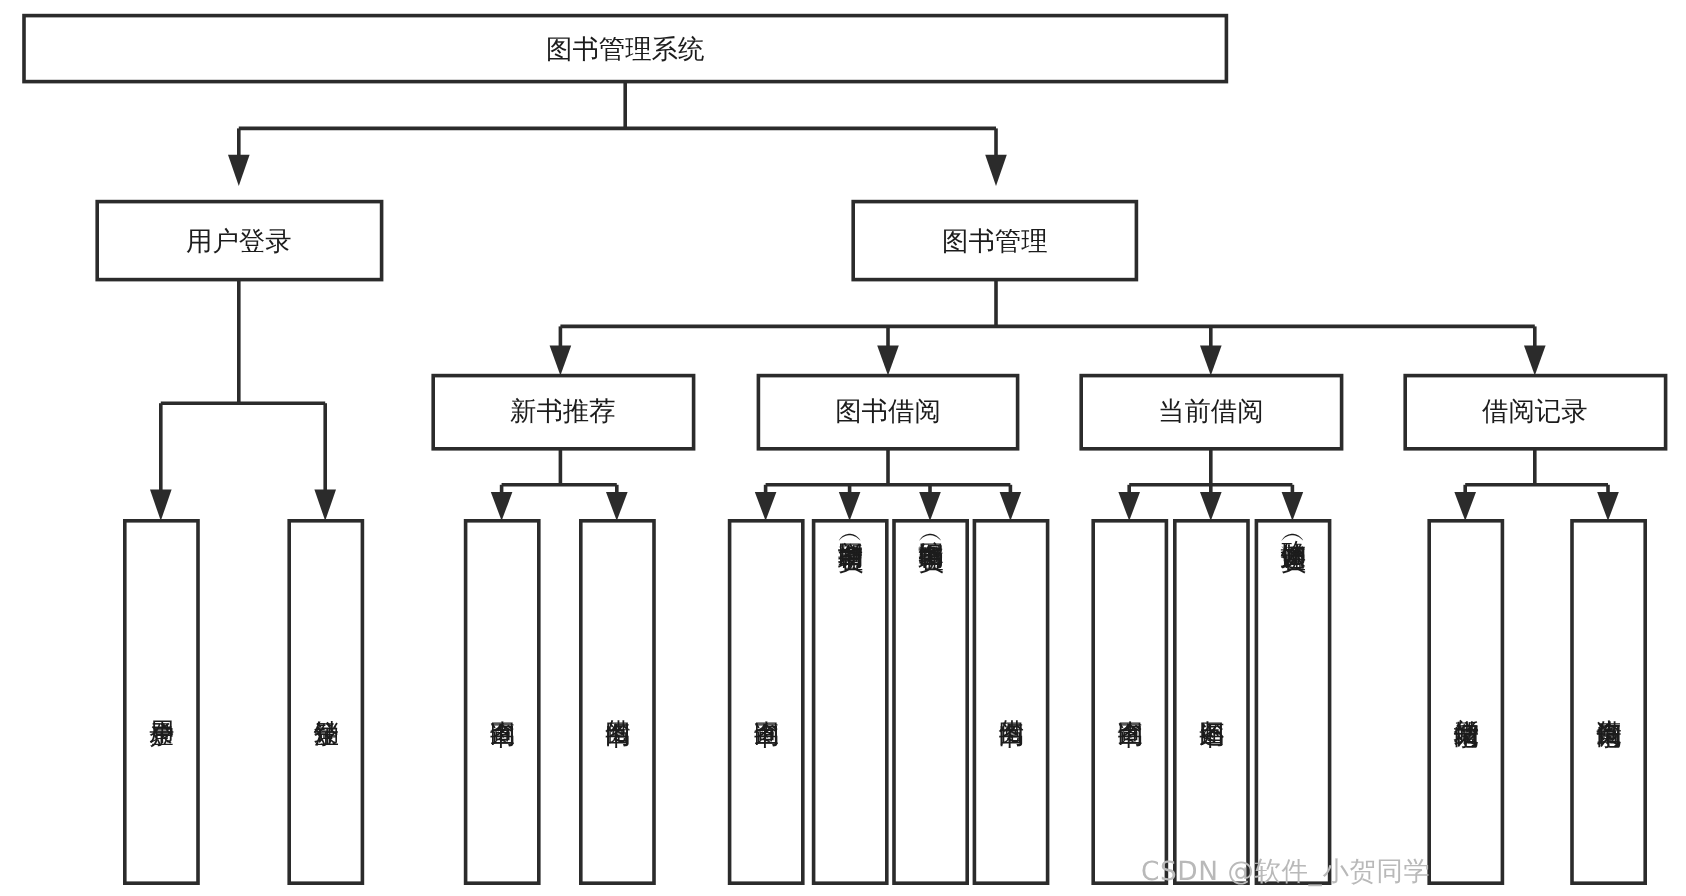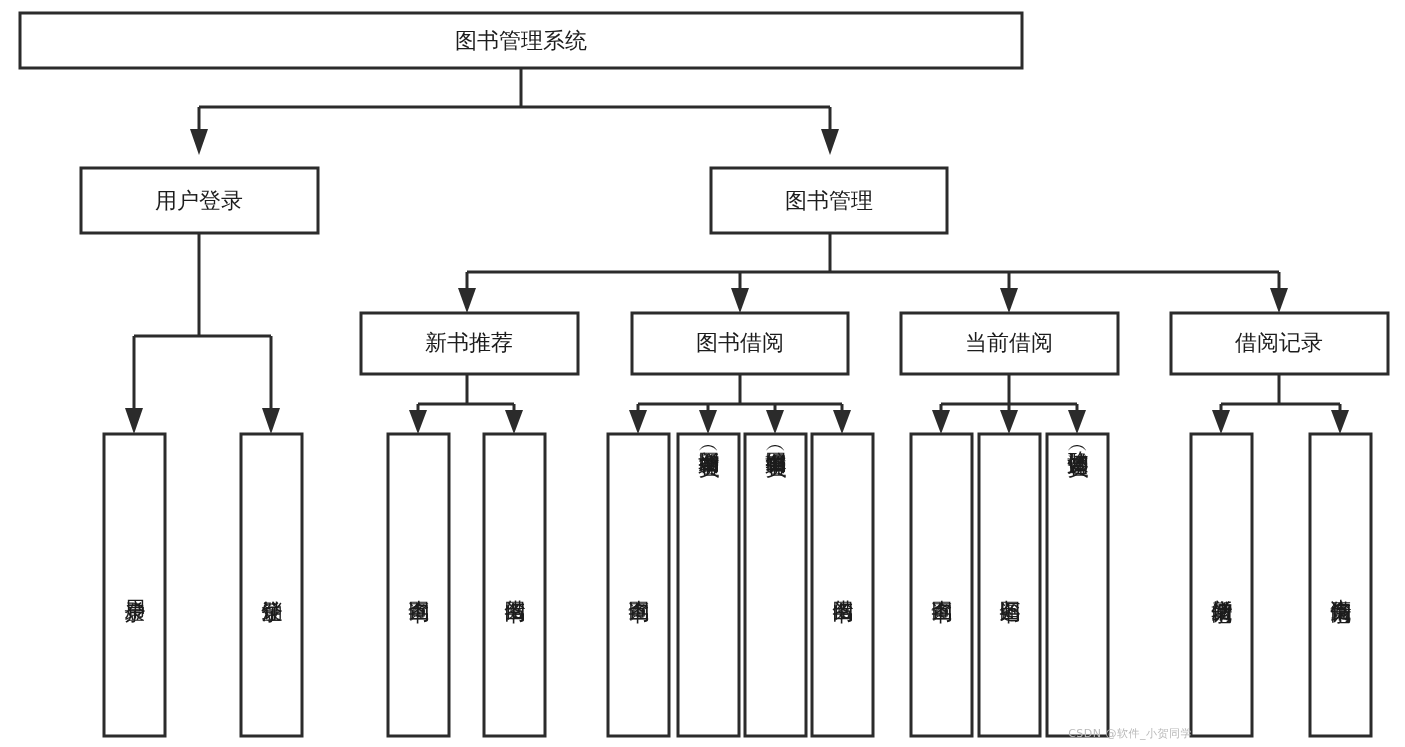--- a/index.html
+++ b/index.html
@@ -64,21 +64,21 @@
     color: #1c1c1c;
     letter-spacing: 1px;
     white-space: nowrap;
     text-align: center;
   }
   .watermark {
     position: absolute;
     right: 10px;
     bottom: 6px;
     font-family: "DejaVu Sans", "Liberation Sans", sans-serif;
-    font-size: 11px;
+    font-size: 22px;
     color: #b9b9b9;
     white-space: nowrap;
     letter-spacing: 0.5px;
   }
 </style>
 </head>
 <body>
 
 <div id="diagram-root">
 

